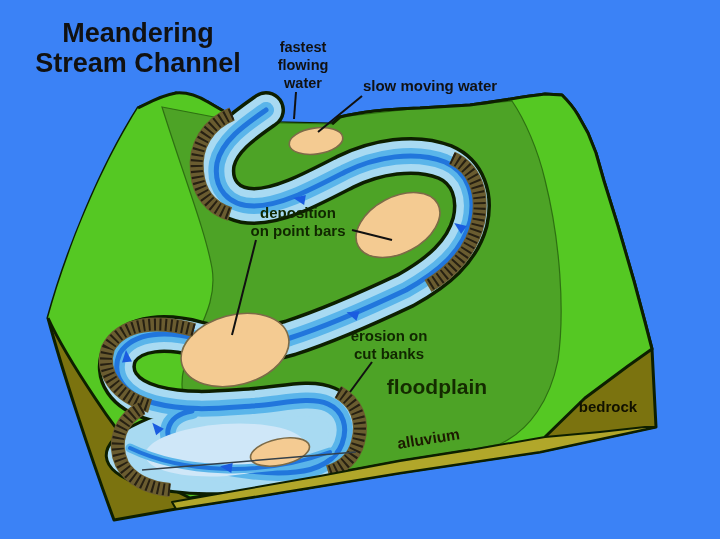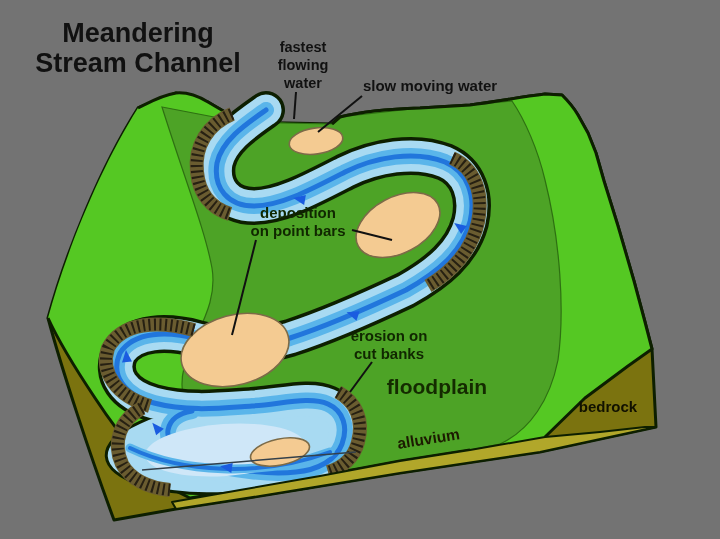--- a/index.html
+++ b/index.html
@@ -1,16 +1,16 @@
 <!DOCTYPE html>
 <html><head>
 <meta charset="utf-8">
 <style>
   html,body{margin:0;padding:0;background:#fff;}
-  .stage{position:relative;width:720px;height:539px;background:#737373;overflow:hidden;
+  .stage{position:relative;width:720px;height:539px;background:#3b82f6;overflow:hidden;
          font-family:"Liberation Sans", sans-serif;}
   svg{position:absolute;left:0;top:0;}
   text{font-family:"Liberation Sans", sans-serif;font-weight:bold;}
   .title-text{font-size:27px;fill:#111111;}
   .lbl{font-size:15px;}
   .lbl-sm{font-size:14.5px;}
   .lbl-big{font-size:21px;}
   .lbl-all{font-size:15.5px;}
 </style>
 </head>

